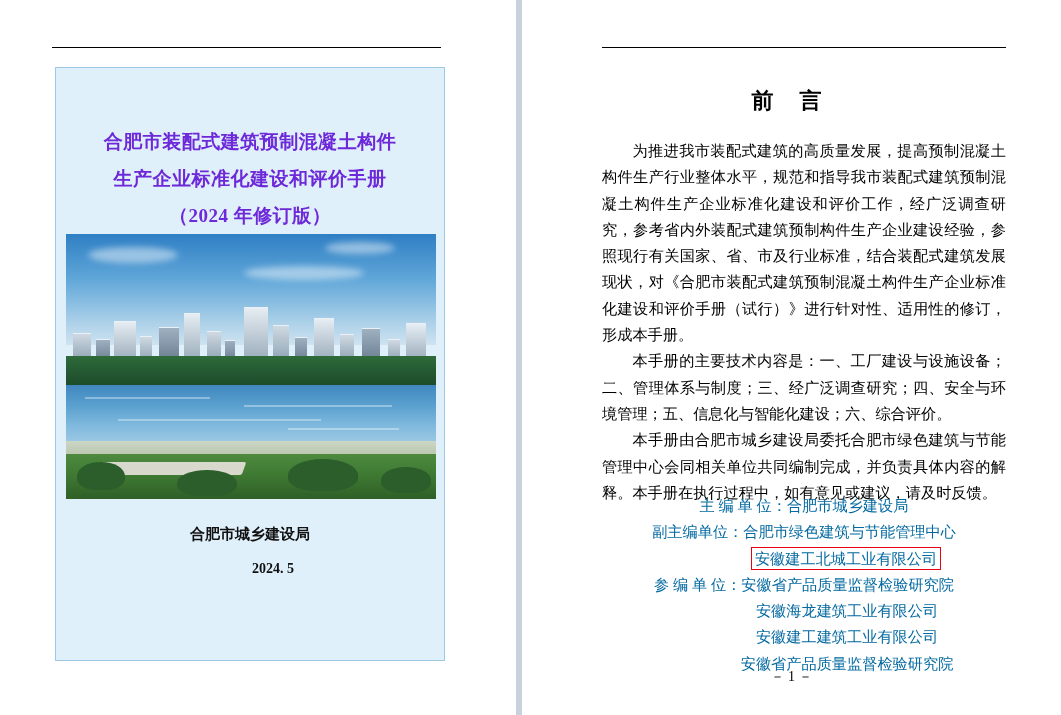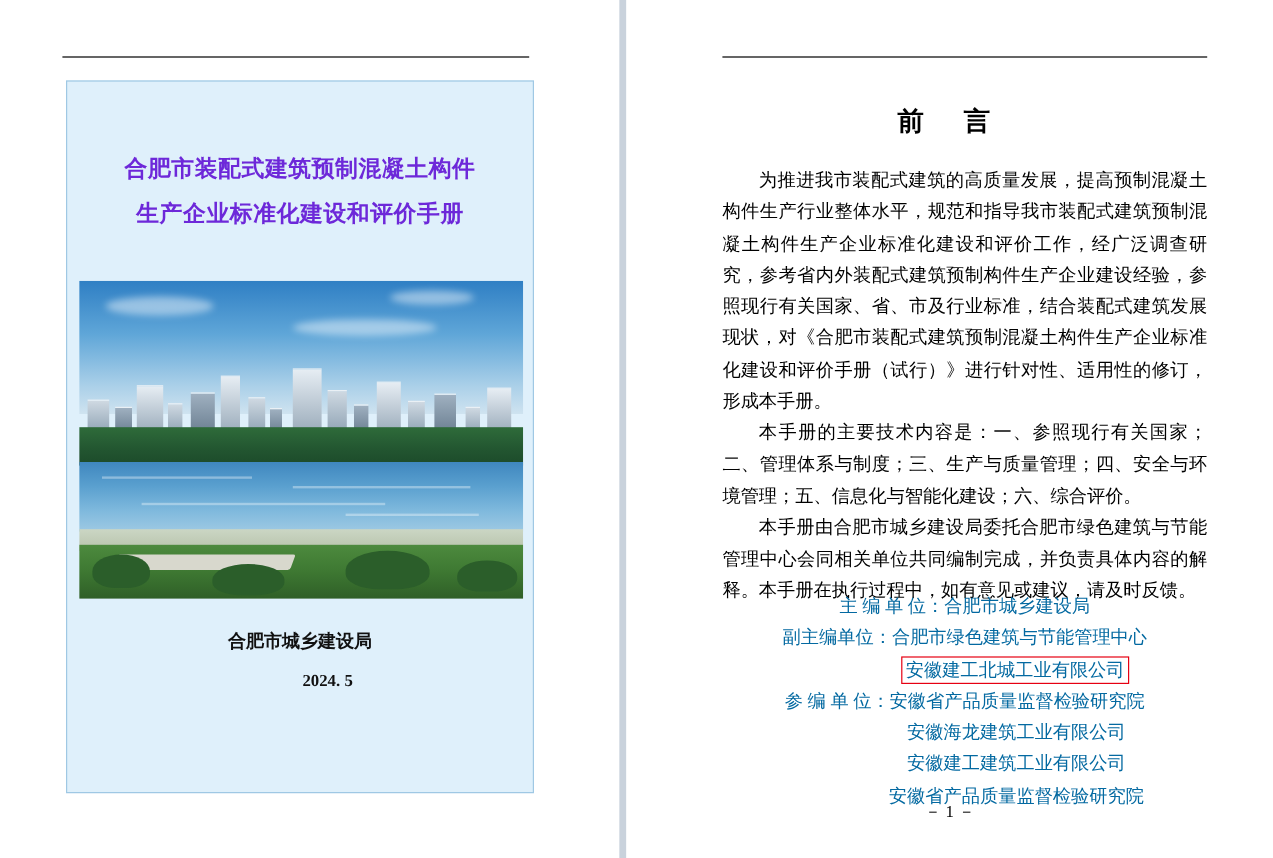--- a/index.html
+++ b/index.html
@@ -169,21 +169,21 @@
   .preface-heading {
     position: absolute;
     left: 0;
     top: 86px;
     width: 100%;
     text-align: center;
     font-size: 22px;
     font-weight: bold;
     letter-spacing: 10px;
     color: #000000;
-    font-family: Liberation Mono, monospace;
+    font-family: Liberation Sans, sans-serif;
   }
   .body-text {
     position: absolute;
     left: 80px;
     top: 138px;
     width: 404px;
     font-size: 15.2px;
     line-height: 26.3px;
     color: #000000;
     text-align: justify;
@@ -235,20 +235,21 @@
 <div class="viewer">
 
   <div class="page-left">
     <div class="top-rule left-rule"></div>
 
     <div class="cover-box">
 
       <div class="cover-title">
         <div>合肥市装配式建筑预制混凝土构件</div>
         <div>生产企业标准化建设和评价手册</div>
+        <div>（2024 年修订版）</div>
       </div>
 
       <div class="cover-photo">
         <div class="sky"></div>
         <div class="cloud" style="left:6%; top:5%; width:90px; height:16px;"></div>
         <div class="cloud" style="left:48%; top:12%; width:120px; height:14px;"></div>
         <div class="cloud" style="left:70%; top:3%; width:70px; height:12px;"></div>
 
         <div class="skyline">
           <div class="bldg" style="left:2%; width:18px; height:52%;"></div>
@@ -294,21 +295,21 @@
 
   <div class="page-gutter"></div>
 
   <div class="page-right">
     <div class="top-rule right-rule"></div>
 
     <div class="preface-heading">前  言</div>
 
     <div class="body-text">
       <p>为推进我市装配式建筑的高质量发展，提高预制混凝土构件生产行业整体水平，规范和指导我市装配式建筑预制混凝土构件生产企业标准化建设和评价工作，经广泛调查研究，参考省内外装配式建筑预制构件生产企业建设经验，参照现行有关国家、省、市及行业标准，结合装配式建筑发展现状，对《合肥市装配式建筑预制混凝土构件生产企业标准化建设和评价手册（试行）》进行针对性、适用性的修订，形成本手册。</p>
-      <p>本手册的主要技术内容是：一、参照现行有关国家；二、管理体系与制度；三、生产与质量管理；四、安全与环境管理；五、信息化与智能化建设；六、综合评价。</p>
+      <p>本手册的主要技术内容是：一、工厂建设与设施设备；二、管理体系与制度；三、经广泛调查研究；四、安全与环境管理；五、信息化与智能化建设；六、综合评价。</p>
       <p>本手册由合肥市城乡建设局委托合肥市绿色建筑与节能管理中心会同相关单位共同编制完成，并负责具体内容的解释。本手册在执行过程中，如有意见或建议，请及时反馈。</p>
     </div>
 
     <div class="credits">
       <span class="credit-row">
         <span class="credit-label">主 编 单 位：</span><span>合肥市城乡建设局</span>
       </span>
       <span class="credit-row">
         <span class="credit-label">副主编单位：</span><span>合肥市绿色建筑与节能管理中心</span>
       </span>

